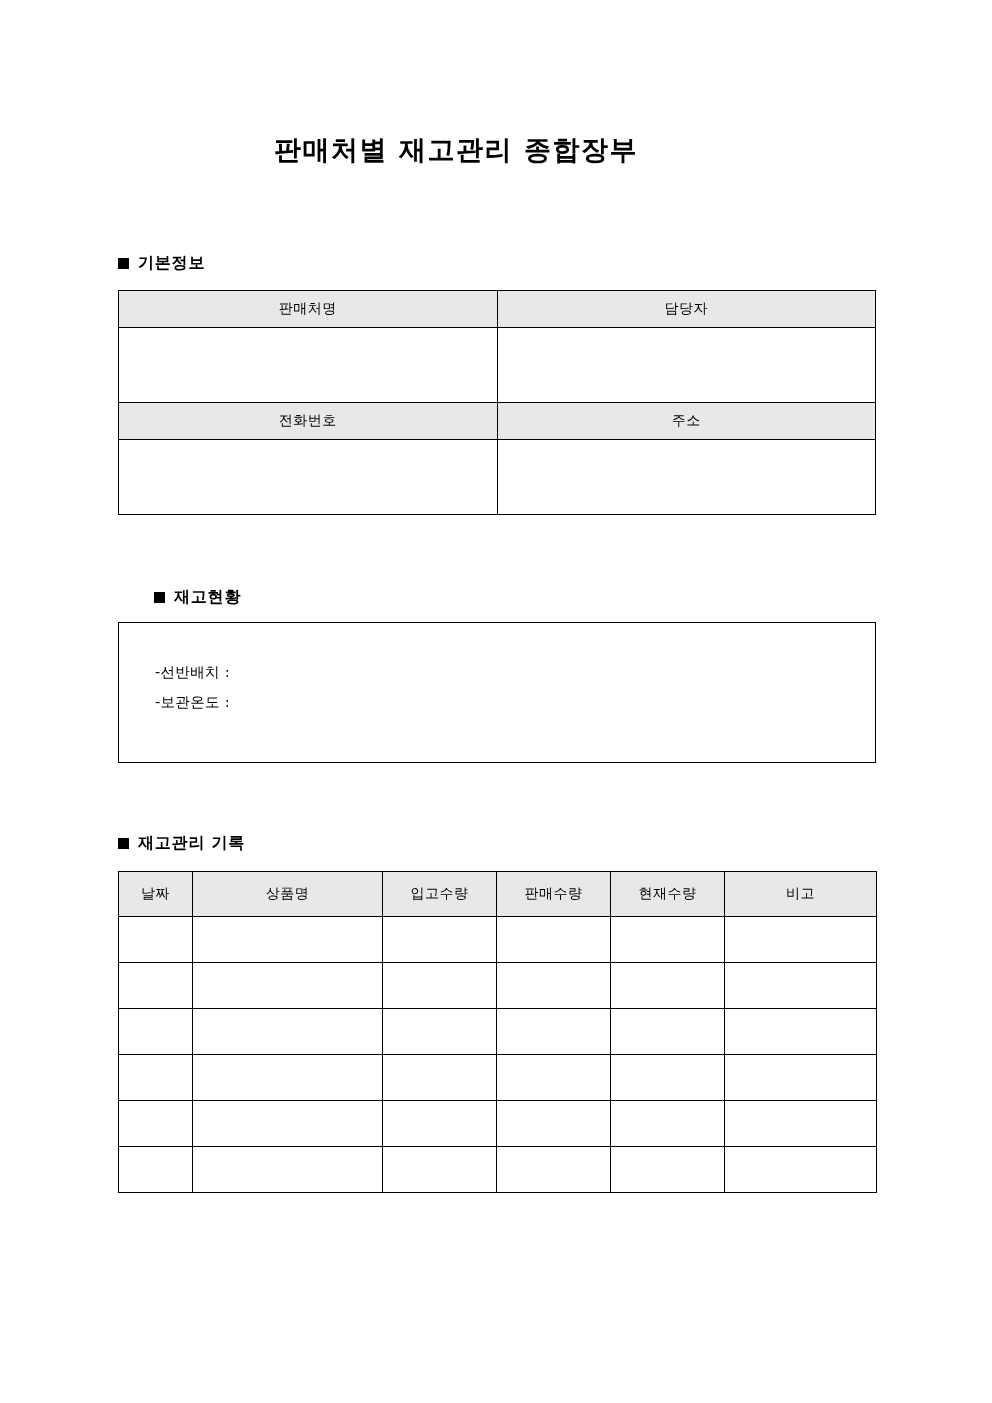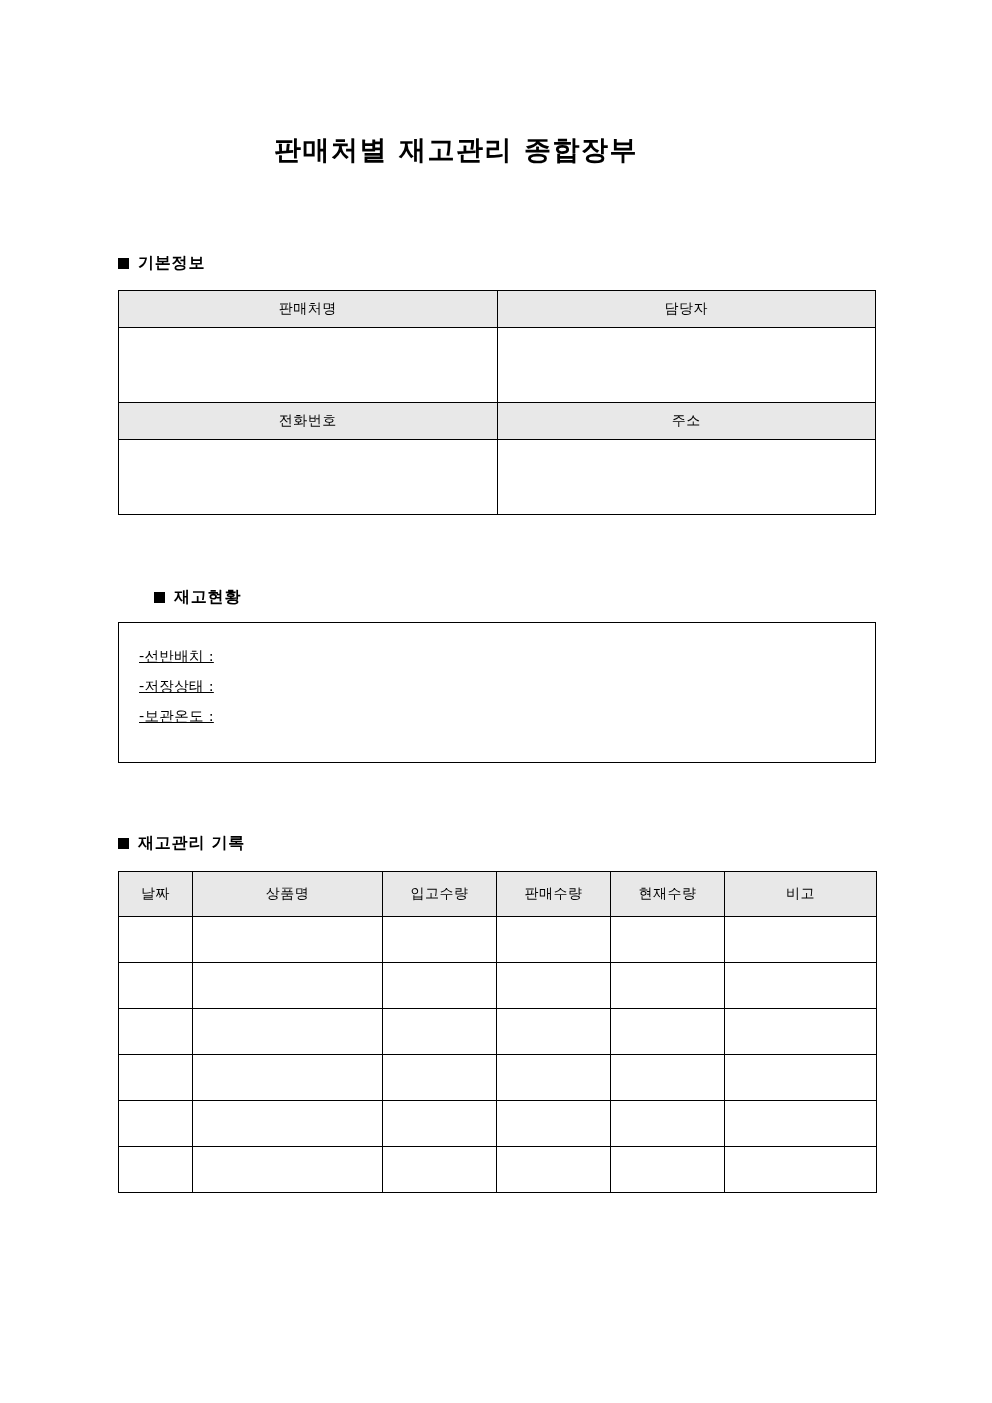--- a/index.html
+++ b/index.html
@@ -95,24 +95,23 @@
     position: absolute;
     left: 118px;
     top: 622px;
     width: 758px;
     height: 141px;
     border: 1px solid #000000;
     box-sizing: border-box;
     background: #ffffff;
   }
   #box-status .status-list {
-    margin: 0;
+    margin: 16px;
     padding: 18px 0 0 20px;
     list-style: none;
-    text-decoration: underline;
   }
   #box-status .status-list li {
     font-size: 14.5px;
     line-height: 30px;
     letter-spacing: 0.3px;
     white-space: pre;
   }
 
   
   #table-record { top: 871px; font-family: Liberation Serif, serif; }
@@ -157,21 +156,20 @@
   </table>
 
   <div class="section-heading" id="heading-status">
     <span class="bullet"></span>
     <span>재고현황</span>
   </div>
 
   <div id="box-status">
     <ul class="status-list">
       <li>-선반배치 :</li>
-      <li>-저장상태 :</li>
       <li>-보관온도 :</li>
     </ul>
   </div>
 
   <div class="section-heading" id="heading-record">
     <span class="bullet"></span>
     <span>재고관리 기록</span>
   </div>
 
   <table class="form-table" id="table-record">

